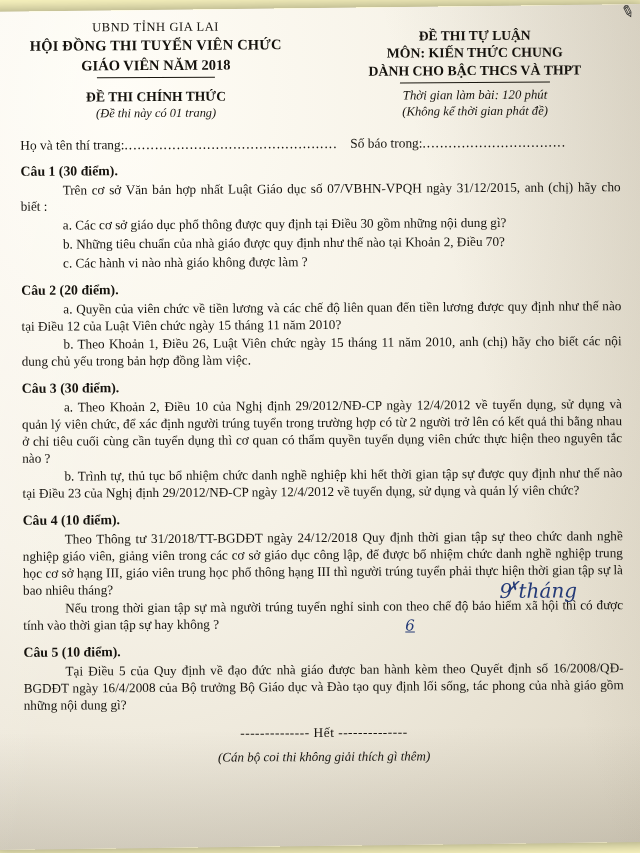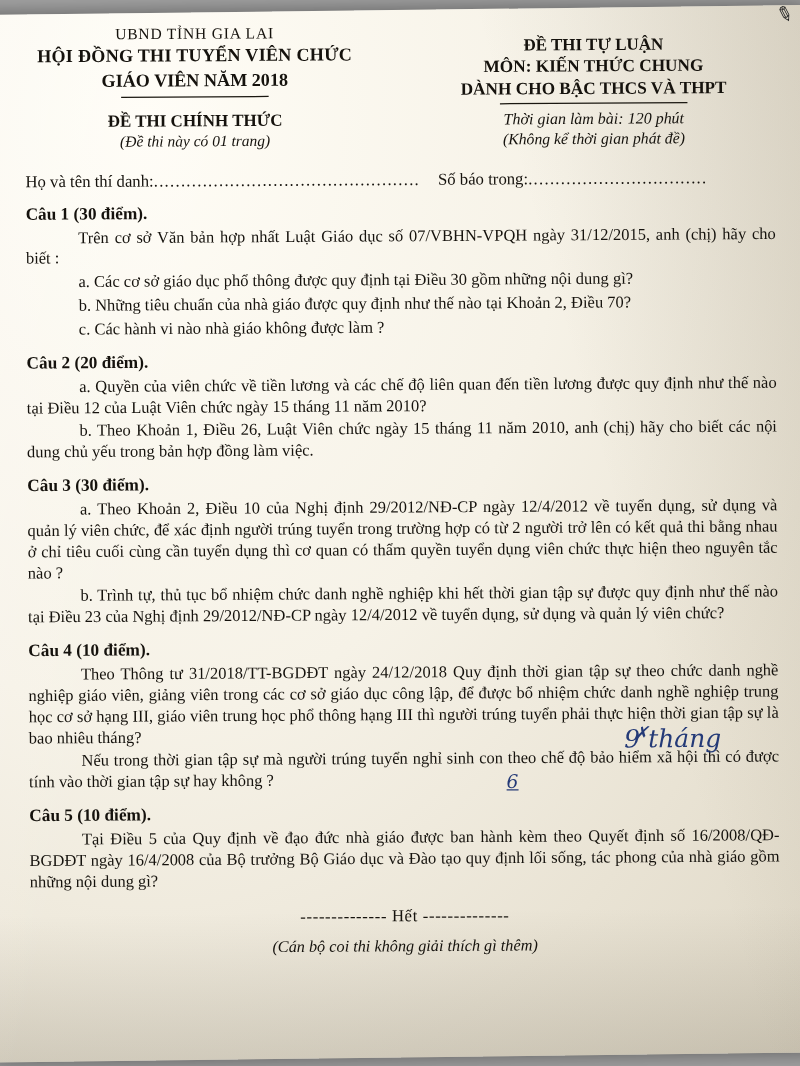--- a/index.html
+++ b/index.html
@@ -5,21 +5,21 @@
   html, body {
     margin: 0;
     padding: 0;
     background: #3a3a3a;
   }
   #page {
     position: relative;
     width: 640px;
     height: 853px;
     overflow: hidden;
-    background: #a3a3a3;
+    background: #fef9c3;
     font-family: "Liberation Serif", serif;
   }
   
   #paper {
     position: absolute;
     left: -14px;
     top: 8px;
     width: 666px;
     height: 838px;
     background:
@@ -134,21 +134,21 @@
         <div class="hr2">MÔN: KIẾN THỨC CHUNG</div>
         <div class="hr3">DÀNH CHO BẬC THCS VÀ THPT</div>
         <div class="rule-md"></div>
         <div class="hr4">Thời gian làm bài: 120 phút</div>
         <div class="hr5">(Không kể thời gian phát đề)</div>
       </div>
     </div>
 
     <div class="idline">
       <div class="left">
-        <span>Họ và tên thí danh:</span><span class="dots">.................................................</span>
+        <span>Họ và tên thí trang:</span><span class="dots">.................................................</span>
       </div>
       <div class="right">
         <span>Số báo trong:</span><span class="dots">.................................</span>
       </div>
     </div>
 
     <div class="q">Câu 1 (30 điểm).</div>
     <p class="t ind">Trên cơ sở Văn bản hợp nhất Luật Giáo dục  số 07/VBHN-VPQH ngày 31/12/2015, anh (chị) hãy cho biết :</p>
     <p class="t ind">a. Các cơ sở giáo dục phổ thông được quy định tại Điều 30 gồm những nội dung gì?</p>
     <p class="t ind">b. Những tiêu chuẩn của nhà giáo được quy định  như thế nào tại Khoản 2, Điều 70?</p>

